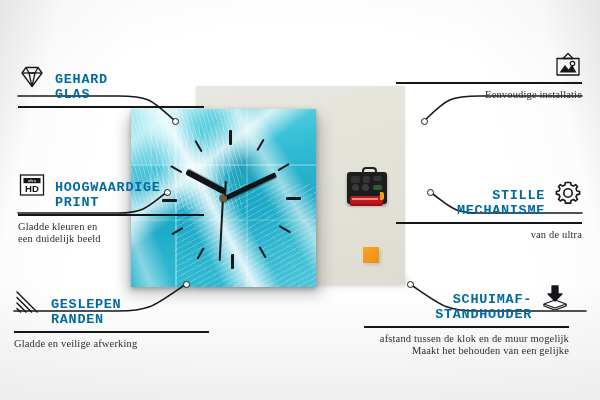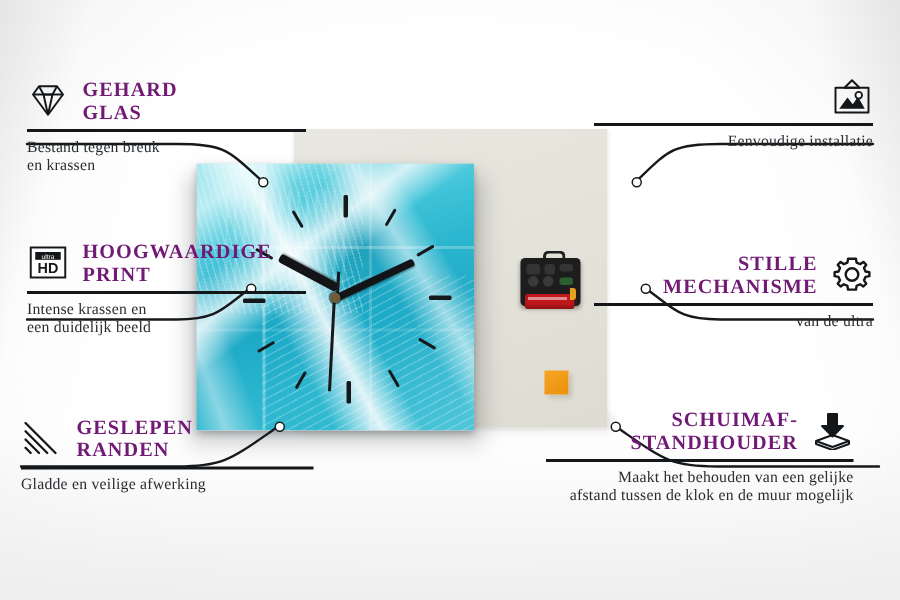--- a/index.html
+++ b/index.html
@@ -123,23 +123,23 @@
   .foam-side{position:absolute;left:375px;top:248px;width:6px;height:15px;
     background:#dedcd3;transform:skewY(18deg);}
 
   
   .feat{position:absolute;width:186px;}
   .feat.left{text-align:left;}
   .feat.right{text-align:right;}
   .feat .head{display:flex;align-items:center;gap:9px;}
   .feat.right .head{justify-content:flex-end;}
   .feat .title{
-    font-family:Liberation Serif, serif;
+    font-family:Liberation Mono, monospace;
     font-weight:bold;font-size:13.5px;line-height:15px;
-    letter-spacing:.7px;color:#701a75;text-transform:uppercase;
+    letter-spacing:.7px;color:#0369a1;text-transform:uppercase;margin-top:20px;
   }
   .feat .rule{height:1.6px;background:#14171a;margin:4px 0 5px 0;}
   .feat .desc{
     font-family:"Liberation Serif", serif;
     font-size:10.5px;line-height:12.6px;color:#2a2d30;letter-spacing:.15px;
   }
   .ico{flex:0 0 auto;width:28px;height:26px;display:block;}
 
   
   .leads{position:absolute;inset:0;pointer-events:none;}
@@ -242,42 +242,38 @@
           <path d="M20,3.5 L17,9 L14,22.5"></path>
             <path d="M11,9 L17,9"></path>
         </g>
       </svg>
       <div class="title">
         <div>GEHARD</div>
         <div>GLAS</div>
       </div>
     </div>
     <div class="rule"></div>
-    <div class="desc">
-      <div>Bestand tegen breuk</div>
-      <div>en krassen</div>
-    </div>
   </div>
 
   <div class="feat left" style="left:18px;top:160px;">
     <div class="head">
       <svg class="ico" viewBox="0 0 28 26">
         <rect x="2.5" y="3" width="23" height="20" fill="none" stroke="#14171a" stroke-width="1.3"></rect>
         <rect x="5.5" y="6" width="17" height="5.2" fill="#14171a"></rect>
         <text x="14" y="10.4" font-family="Liberation Sans, sans-serif" font-size="4.4" fill="#ffffff" text-anchor="middle">ultra</text>
         <text x="14" y="20" font-family="Liberation Sans, sans-serif" font-size="9.6" font-weight="bold" fill="#14171a" text-anchor="middle">HD</text>
       </svg>
       <div class="title">
         <div>HOOGWAARDIGE</div>
         <div>PRINT</div>
       </div>
     </div>
     <div class="rule"></div>
     <div class="desc">
-      <div>Intense krassen en</div>
+      <div>Gladde kleuren en</div>
       <div>een duidelijk beeld</div>
     </div>
   </div>
 
   <div class="feat left" style="left:14px;top:277px;width:195px;">
     <div class="head">
       <svg class="ico" viewBox="0 0 28 26">
         <g stroke="#14171a" stroke-width="1.5" stroke-linecap="round">
           <path d="M3,3 L23,23"></path>
             <path d="M3,8.5 L17.5,23"></path>
@@ -341,18 +337,18 @@
       <svg class="ico" viewBox="0 0 28 26">
         <g fill="none" stroke="#14171a" stroke-width="1.3" stroke-linejoin="round">
           <path d="M11,2 L17,2 L17,10 L21,10 L14,17 L7,10 L11,10 Z" fill="#14171a"></path>
           <path d="M14,16 L25,20 L14,24 L3,20 Z"></path>
           <path d="M3,20 L3,22 L14,26 L25,22 L25,20"></path>
         </g>
       </svg>
     </div>
     <div class="rule"></div>
     <div class="desc">
+      <div>afstand tussen de klok en de muur mogelijk</div>
       <div>Maakt het behouden van een gelijke</div>
-      <div>afstand tussen de klok en de muur mogelijk</div>
     </div>
   </div>
 
 </div>
 
 </body></html>

